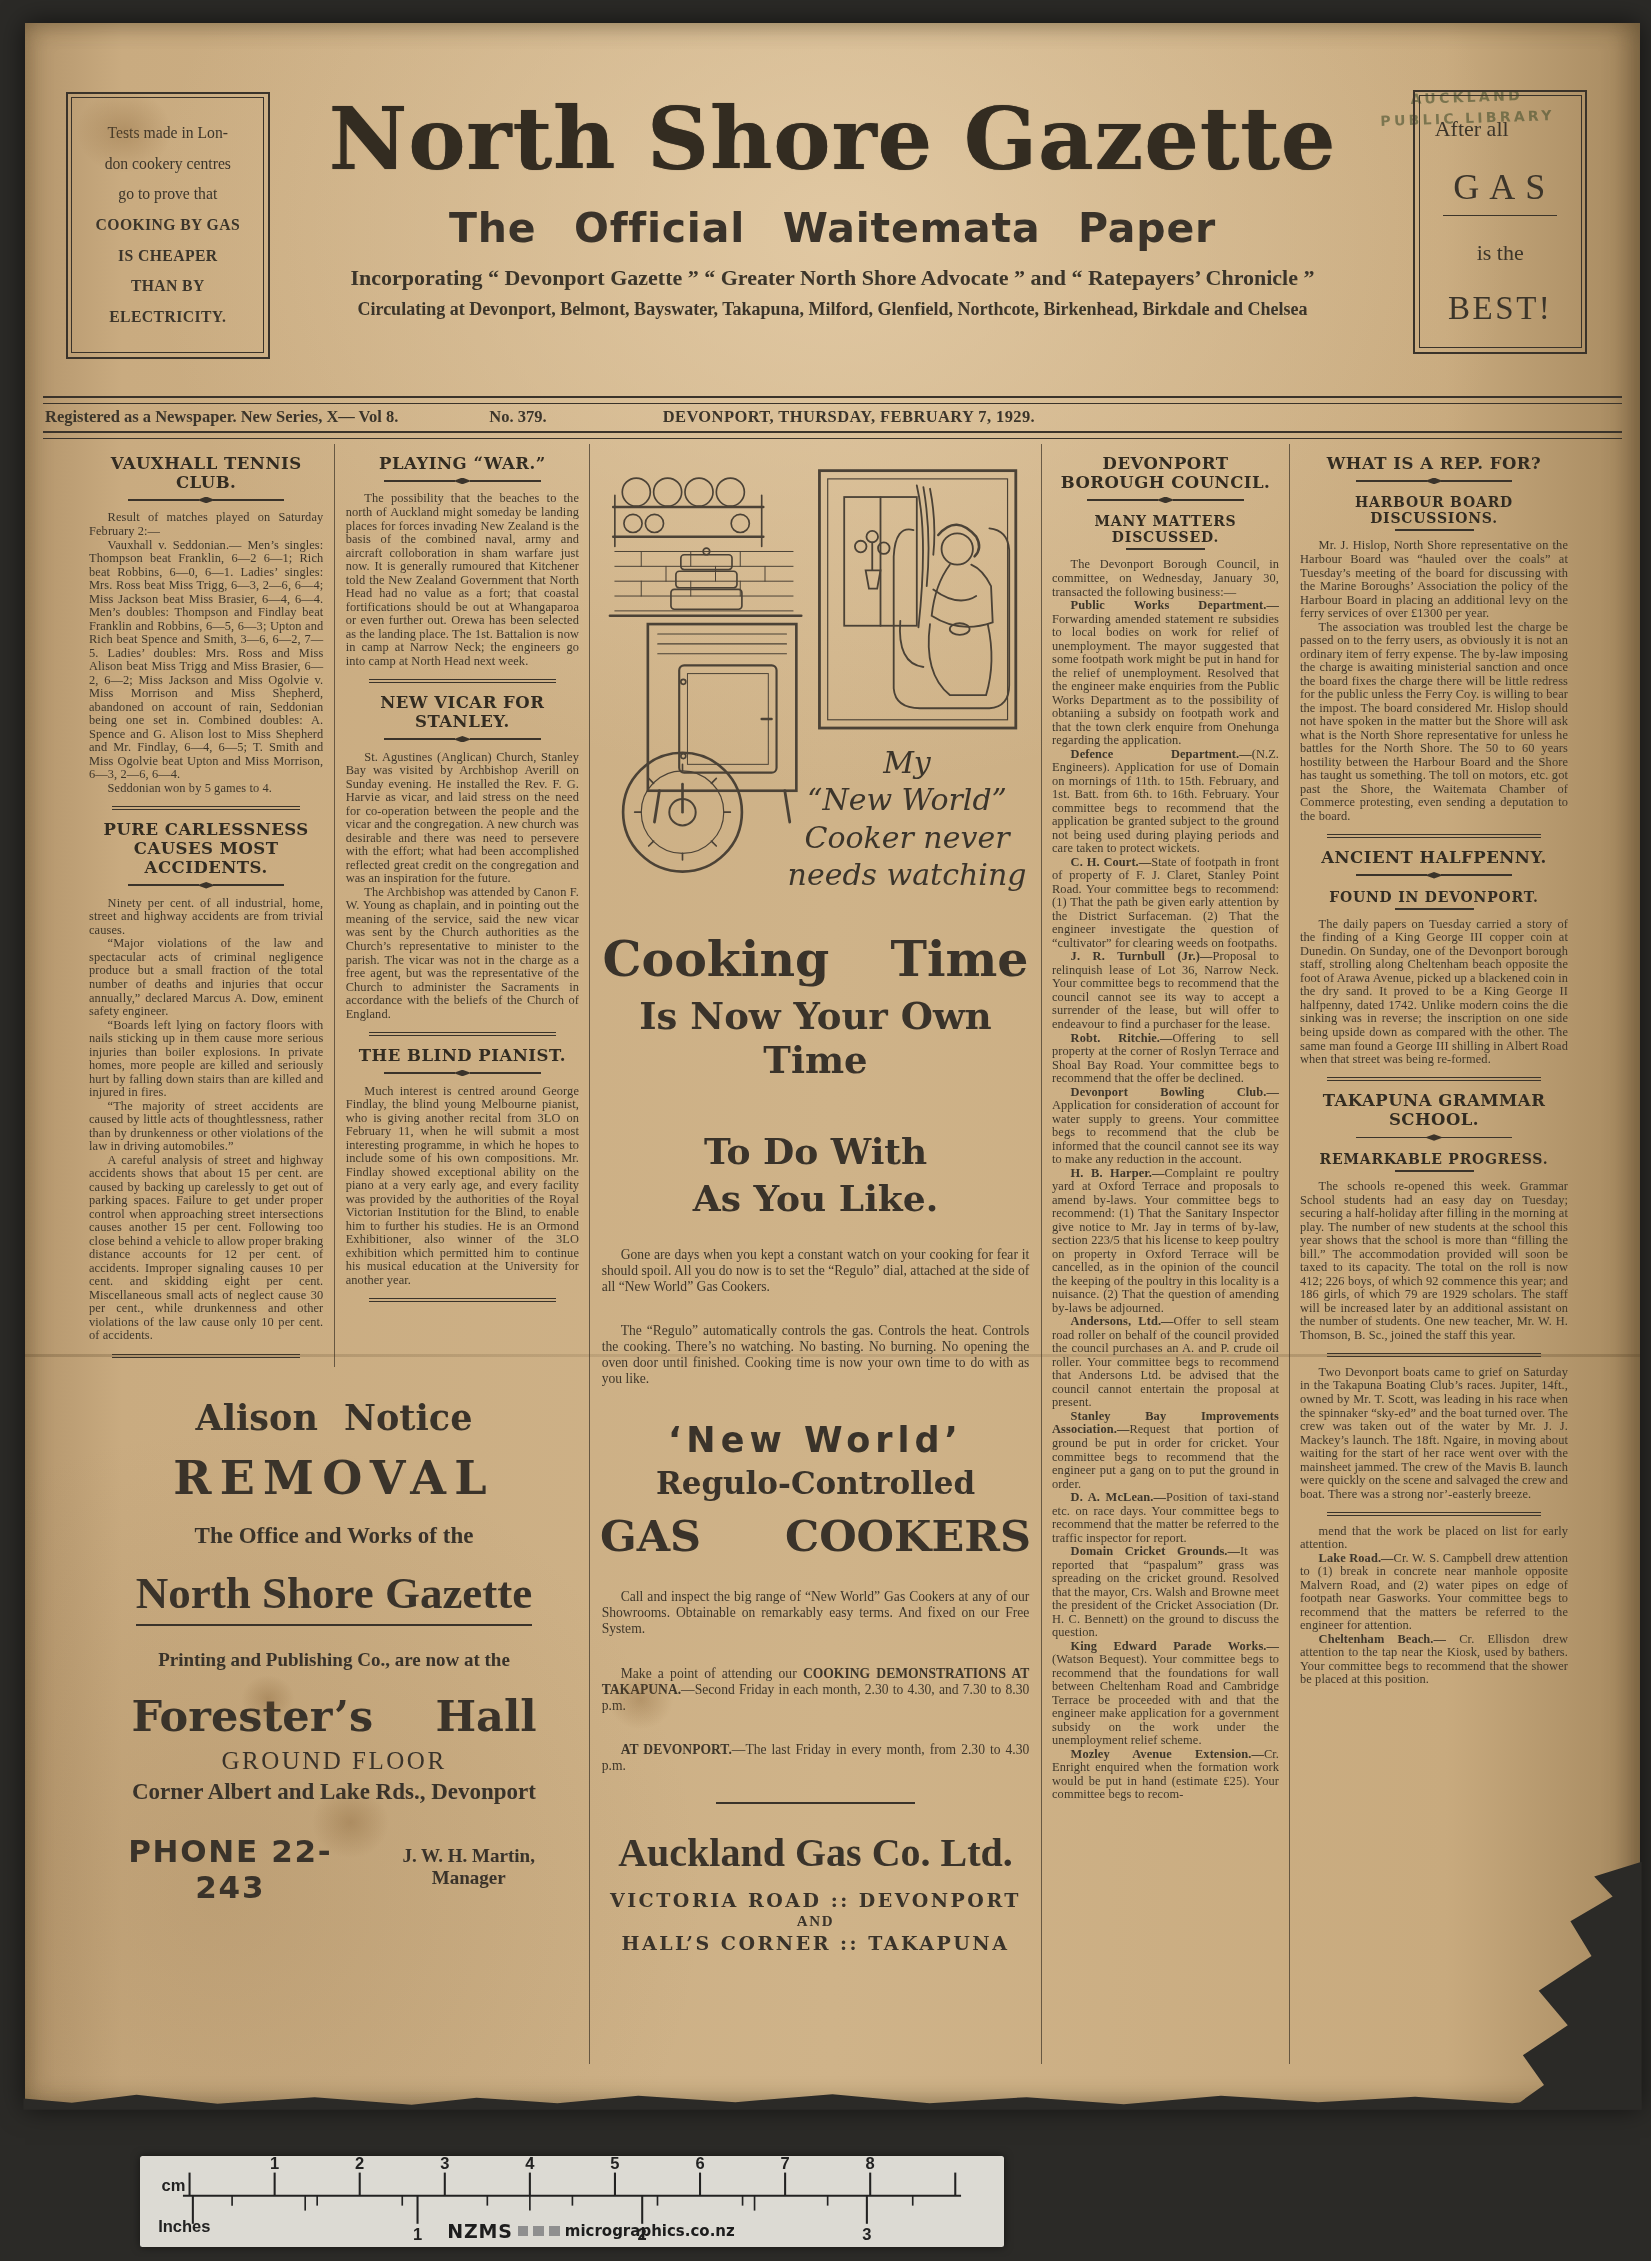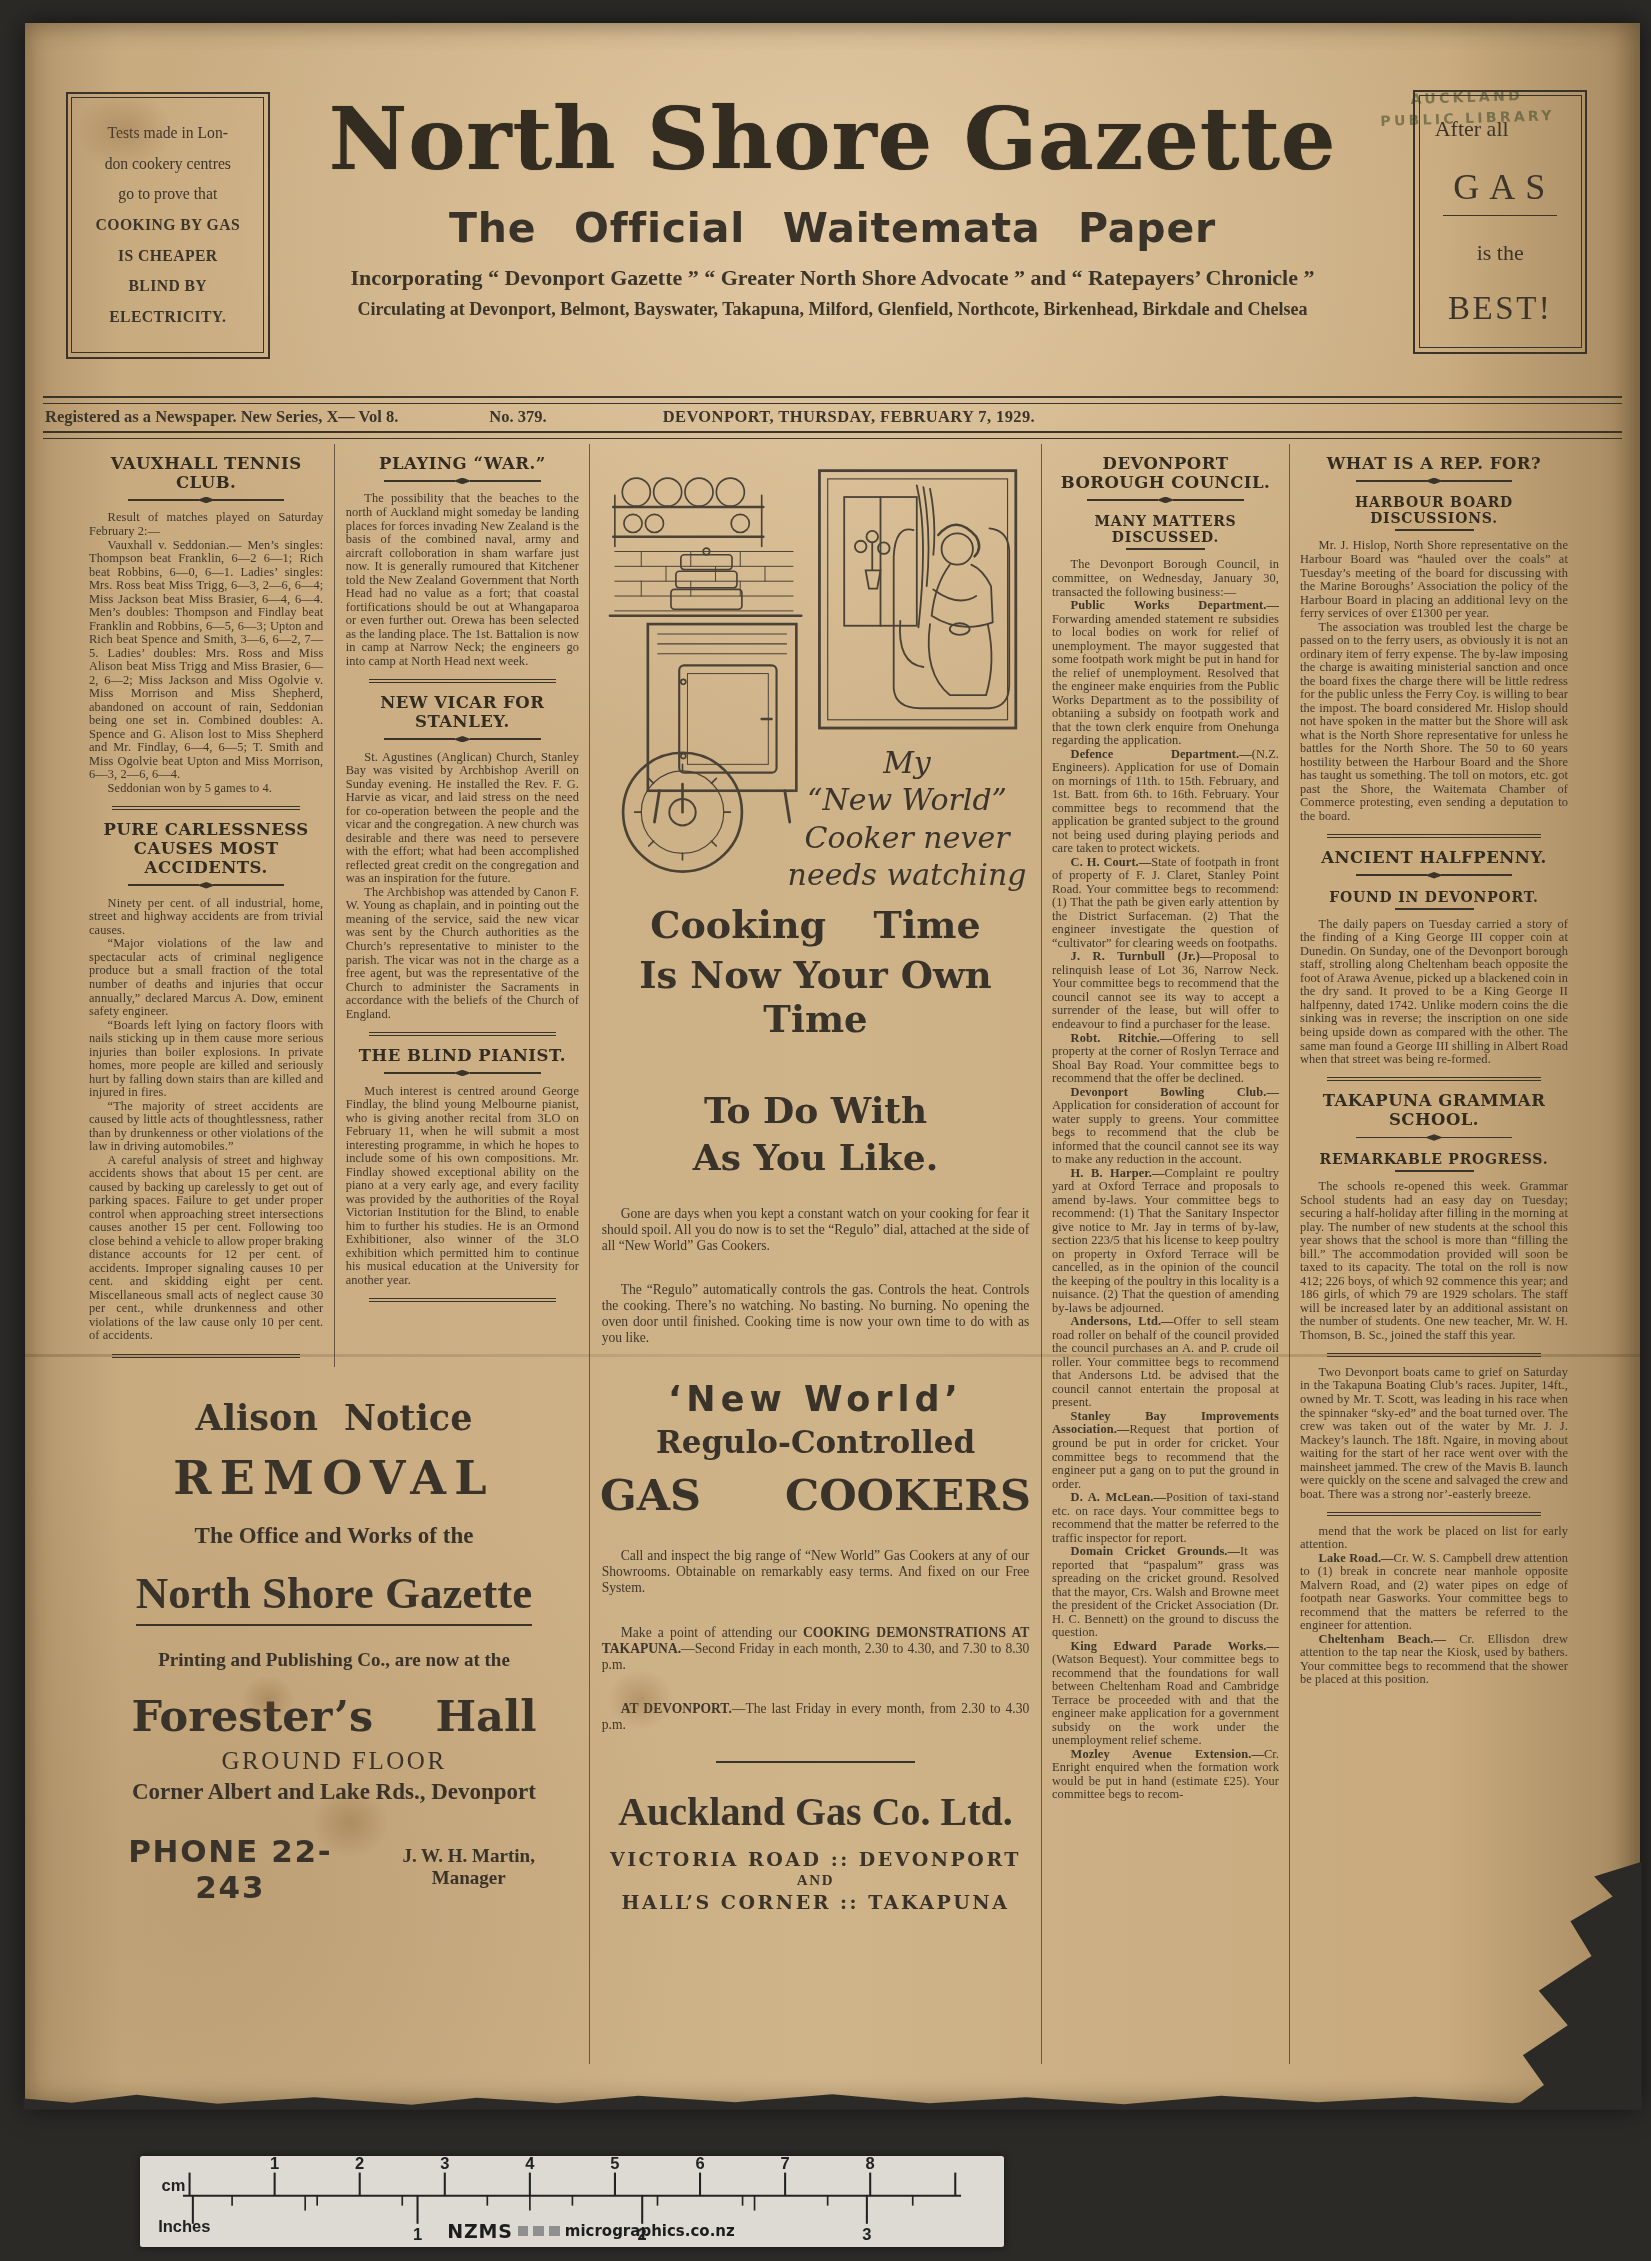--- a/index.html
+++ b/index.html
@@ -88,21 +88,21 @@
   .rm8{font-size:23px;font-weight:bold;margin-top:3.3px;}
   .rmrow{display:flex;justify-content:space-between;align-items:baseline;margin:28px 6.6px 0;}
   .rm-phone{font-size:31px;font-weight:bold;letter-spacing:1.7px;font-family:"DejaVu Sans", sans-serif;}
   .rm-mgr{font-size:19px;font-weight:bold;}
   
   .gascol{text-align:center;color:#3a332a;}
   .illo{position:relative;height:452px;}
   .illo svg{position:absolute;left:0;top:5px;}
   .tagline{position:absolute;right:0;bottom:1.7px;width:248px;font-style:italic;
       font-family:"DejaVu Serif", serif;font-size:30px;line-height:1.25;color:#3c352b;text-align:center;}
-  .gh1{font-size:38px;font-weight:bold;word-spacing:.9em;margin-top:6px;font-family:"DejaVu Serif", serif;}
+  .gh1{font-size:49px;font-weight:bold;word-spacing:.9em;margin-top:34px;font-family:"DejaVu Serif", serif;}
   .gh2{font-size:37px;font-weight:bold;margin-top:6.6px;font-family:"DejaVu Serif", serif;}
   .gh3{font-size:36px;font-weight:bold;margin-top:48px;font-family:"DejaVu Serif", serif;}
   .gh4{font-size:36px;font-weight:bold;margin-top:5px;font-family:"DejaVu Serif", serif;}
   .gpara{margin:28px 1.7px 0;text-indent:1.4em;text-align:justify;font-size:13.6px;line-height:1.18;color:#3e362a;}
   .gb1{font-size:35px;font-weight:bold;letter-spacing:5px;margin-top:33px;font-family:"DejaVu Sans", sans-serif;}
   .gb2{font-size:31px;font-weight:bold;margin-top:5px;font-family:"DejaVu Serif", serif;}
   .gb3{font-size:43px;font-weight:bold;word-spacing:1.6em;margin-top:10px;font-family:"DejaVu Serif", serif;}
   .gsmallrule{width:46%;height:2.5px;background:#3a332a;margin:28px auto 0;}
   .gco{font-size:40px;font-weight:bold;margin-top:25px;letter-spacing:0;font-family:"Liberation Serif", serif;
       white-space:nowrap;}
@@ -130,21 +130,21 @@
     </div>
 
     <header class="masthead">
       <div class="mast-box box-left">
         <div class="inner">
             <div class="box-line">Tests made in Lon-</div>
             <div class="box-line">don cookery centres</div>
             <div class="box-line">go to prove that</div>
             <div class="box-line">COOKING BY GAS</div>
             <div class="box-line">IS CHEAPER</div>
-            <div class="box-line">BLIND BY</div>
+            <div class="box-line">THAN BY</div>
             <div class="box-line">ELECTRICITY.</div>
           </div>
       </div>
       <div class="mast-box box-right">
         <div class="inner">
           <div class="g-after">After all</div>
           <div class="g-gas">GAS</div>
           <div class="g-isthe">is the</div>
           <div class="g-best">BEST!</div>
         </div>

